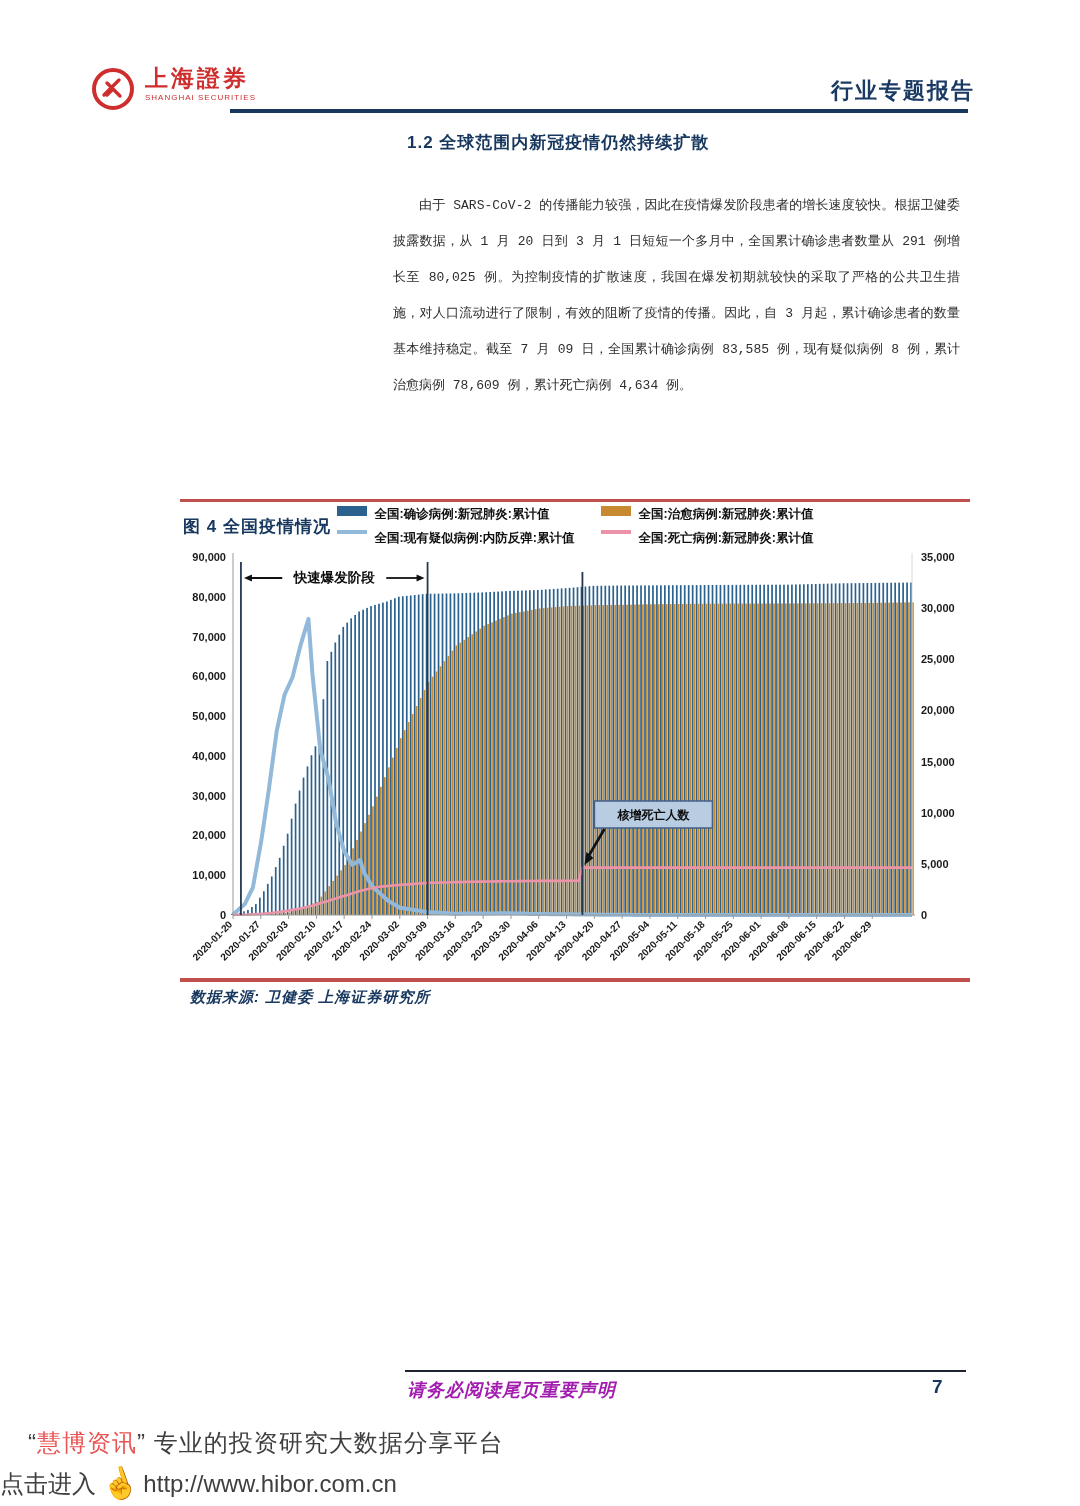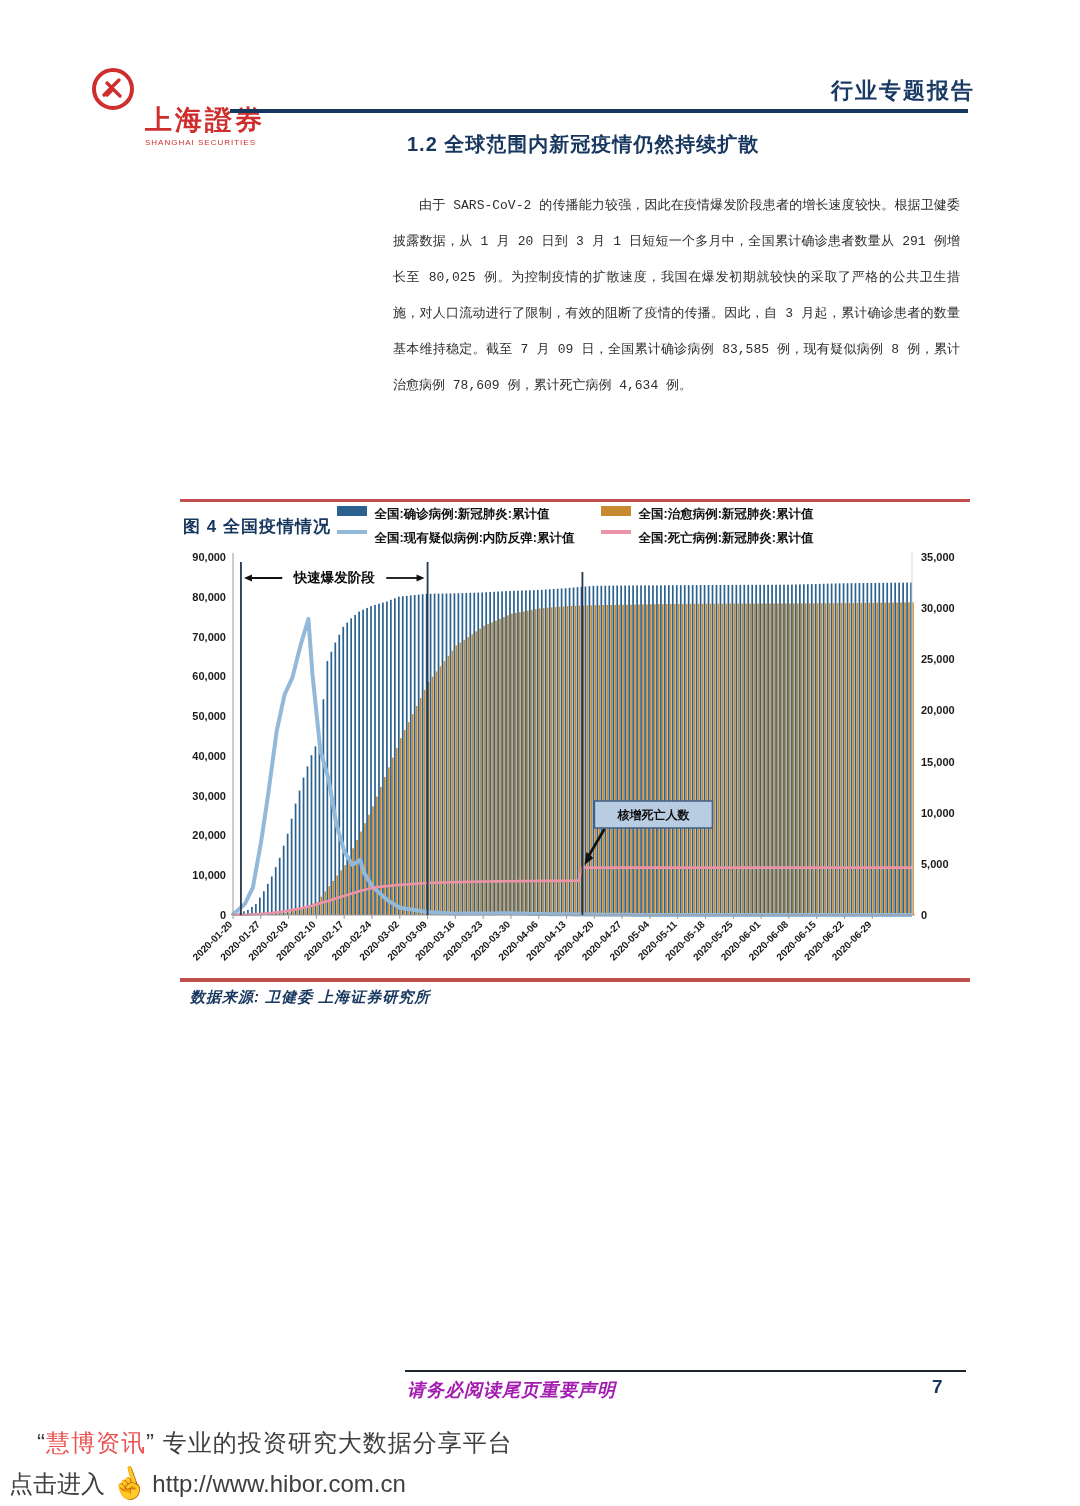--- a/index.html
+++ b/index.html
@@ -2,27 +2,27 @@
 <html><head>
 <meta charset="utf-8">
 <style>
   * { margin:0; padding:0; box-sizing:border-box; }
   html,body { width:1080px; height:1506px; background:#ffffff; }
   body { position:relative; font-family:"Liberation Sans", sans-serif; }
   .page { position:absolute; inset:0; background:#fff; overflow:hidden; }
 
   
   .logo { position:absolute; left:90px; top:66px; display:flex; gap:9px; align-items:flex-start; }
-  .logo-cn { color:#cf2e2e; font-size:27px; font-weight:bold; font-family:"Liberation Serif", serif; letter-spacing:3px; line-height:1.1;margin-top:40px; }
+  .logo-cn { color:#cf2e2e; font-size:23px; font-weight:bold; font-family:"Liberation Serif", serif; letter-spacing:3px; line-height:1.1; }
   .logo-en { color:#cf2e2e; font-size:8px; letter-spacing:1px; margin-top:2px; }
   .header-rule { position:absolute; left:230px; top:109px; width:738px; height:4px; background:#17375e; }
   .report-type { position:absolute; left:831px; top:76px; font-size:22px; font-weight:bold; color:#1a3a64; letter-spacing:2px; }
 
   
-  .section-heading { position:absolute; left:407px; top:131px; font-size:20px; font-weight:bold; color:#17375e; letter-spacing:1px; }
+  .section-heading { position:absolute; left:407px; top:131px; font-size:17px; font-weight:bold; color:#17375e; letter-spacing:1px; }
   .para { position:absolute; left:393px; width:567px; font-size:13px; line-height:36px; color:#2d2d2d;
           text-align:justify; text-indent:2em; font-family:Liberation Mono, monospace; }
   .para1 { top:188px; }
   .para2 { top:1053px; }
 
   
   .fig-title { position:absolute; left:183px; top:471px; font-size:17px; font-weight:bold; color:#17375e; letter-spacing:1px;margin-top:44px; }
   .fig-rule-top { position:absolute; left:180px; top:499px; width:790px; height:3px; background:#c0504d; }
   .fig-rule-bottom { position:absolute; left:180px; top:978px; width:790px; height:4px; background:#c0504d; }
   .fig-source { position:absolute; left:190px; top:988px; font-size:15px; font-weight:bold; font-style:italic; color:#17375e; letter-spacing:1px; }
@@ -38,21 +38,21 @@
   .axx { font-family:"Liberation Sans",sans-serif; font-size:10px; font-weight:bold; fill:#1a1a1a; }
   .ann { font-family:"Liberation Sans",sans-serif; font-size:13.5px; font-weight:bold; fill:#0d0d0d; }
   .ann2{ font-family:"Liberation Sans",sans-serif; font-size:12px;  font-weight:bold; fill:#0d0d0d; }
 
   
   .footer-rule { position:absolute; left:405px; top:1370px; width:561px; height:2px; background:#1d2530; }
   .footer-disclaimer { position:absolute; left:407px; top:1378px; font-size:18px; font-weight:bold; font-style:italic; color:#a21caf; letter-spacing:1px; }
   .footer-page { position:absolute; left:932px; top:1376px; font-size:19px; font-weight:bold; color:#17375e; }
 
   
-  .hibor { position:absolute; left:0; top:1427px; width:1080px;padding-left:9px; }
+  .hibor { position:absolute; left:0; top:1427px; width:1080px; }
   .hibor-line1 { margin-left:28px; font-size:24px; color:#3f3f3f; letter-spacing:1px; }
   .brand { color:#e85454; }
   .hibor-line2 { margin-top:9px; font-size:24px; color:#3f3f3f; display:flex; align-items:center; gap:5px; }
   .hand { font-size:30px; transform:rotate(-18deg); display:inline-block; line-height:1; color:#111; }
 </style>
 </head>
 <body>
 
 <div class="page">
 

